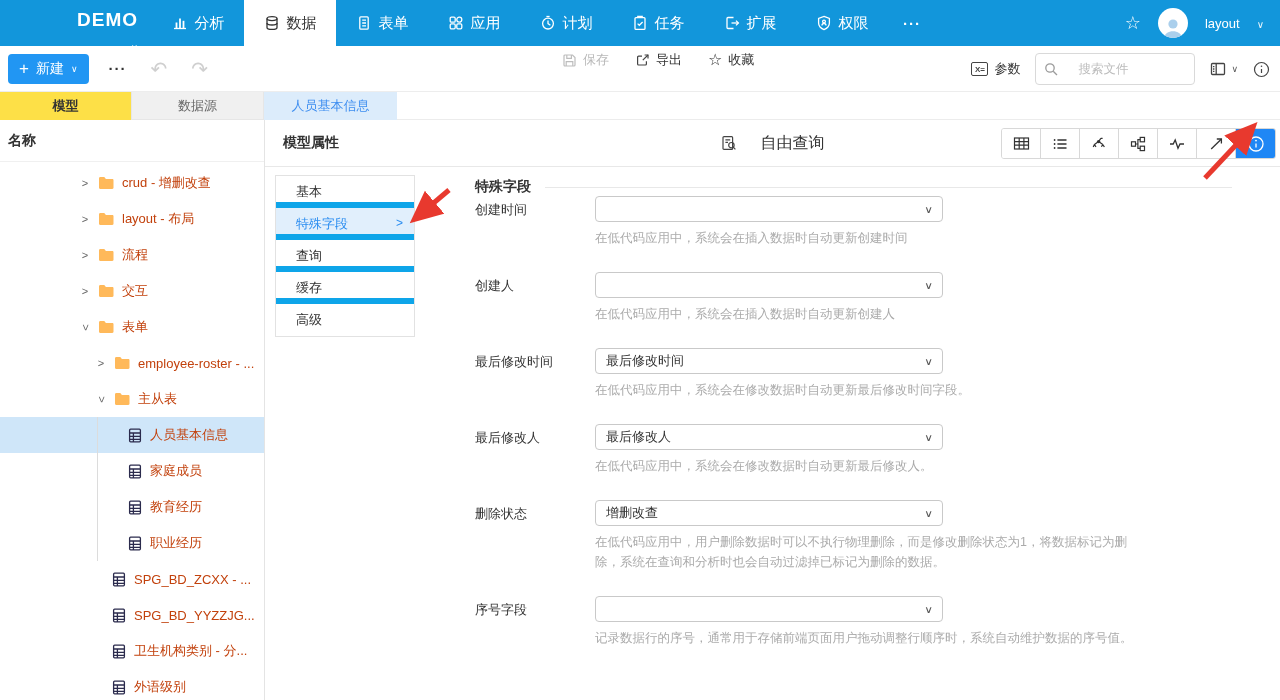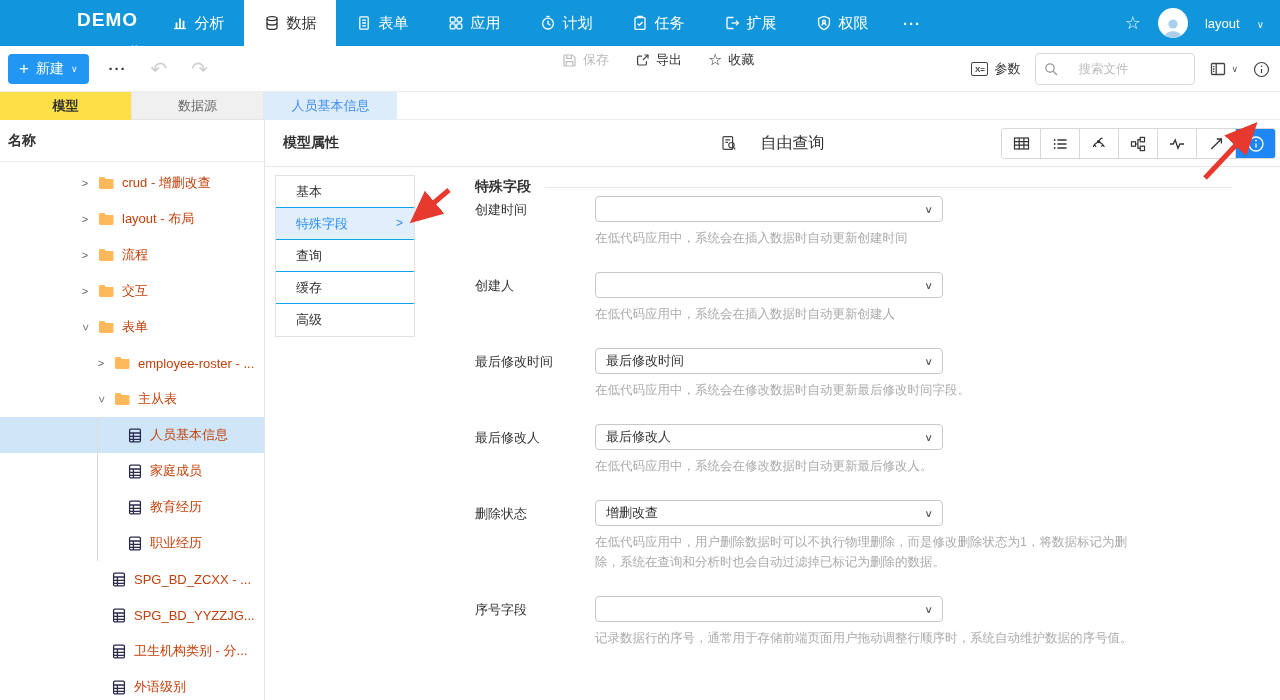--- a/index.html
+++ b/index.html
@@ -70,21 +70,21 @@
   .main-header { height:47px; border-bottom:1px solid #e8e8e8; position:relative; display:flex; align-items:center; }
   .mh-title { margin-left:18px; font-size:14px; font-weight:bold; color:#333; }
   .mh-query { position:absolute; left:50%; transform:translateX(-50%); display:flex; align-items:center; gap:24px; font-size:16px; color:#333; cursor:pointer; }
   .view-group { position:absolute; right:4px; top:8px; display:flex; border:1px solid #d8d8d8; border-radius:3px; overflow:hidden; background:#fff; }
   .vg-btn { width:39px; height:29px; display:flex; align-items:center; justify-content:center; border-right:1px solid #d8d8d8; color:#333; cursor:pointer; background:#fff; }
   .vg-btn:last-child { border-right:none; }
   .vg-btn.active { background:#1f87f5; color:#fff; }
 
   .main-body { position:relative; height:533px; }
   .prop-menu { position:absolute; left:10px; top:8px; width:140px; border:1px solid #e2e2e2; background:#fff; }
-  .pm-item { height:32px; line-height:31px; padding-left:20px; font-size:13px; color:#333; border-bottom:1px solid #0ea5e9; cursor:pointer; position:relative; }
+  .pm-item { height:32px; line-height:31px; padding-left:20px; font-size:13px; color:#333; border-bottom:6px solid #0ea5e9; cursor:pointer; position:relative; }
   .pm-item:last-child { border-bottom:none; }
   .pm-item.selected { background:#e1effc; color:#2b8df0; }
   .pm-caret { position:absolute; right:11px; top:0; font-size:12px; color:#2b8df0; }
 
   .form { position:absolute; left:210px; top:0; right:0; }
   .section-head { display:flex; align-items:center; margin-top:11px; }
   .section-title { font-size:14px; font-weight:bold; color:#333; flex:none; }
   .section-line { flex:1; height:1px; background:#e8e8e8; margin-left:14px; margin-right:48px; }
   .field { display:flex; align-items:flex-start; margin-bottom:24px; }
   .field:first-of-type { margin-top:17px; }

